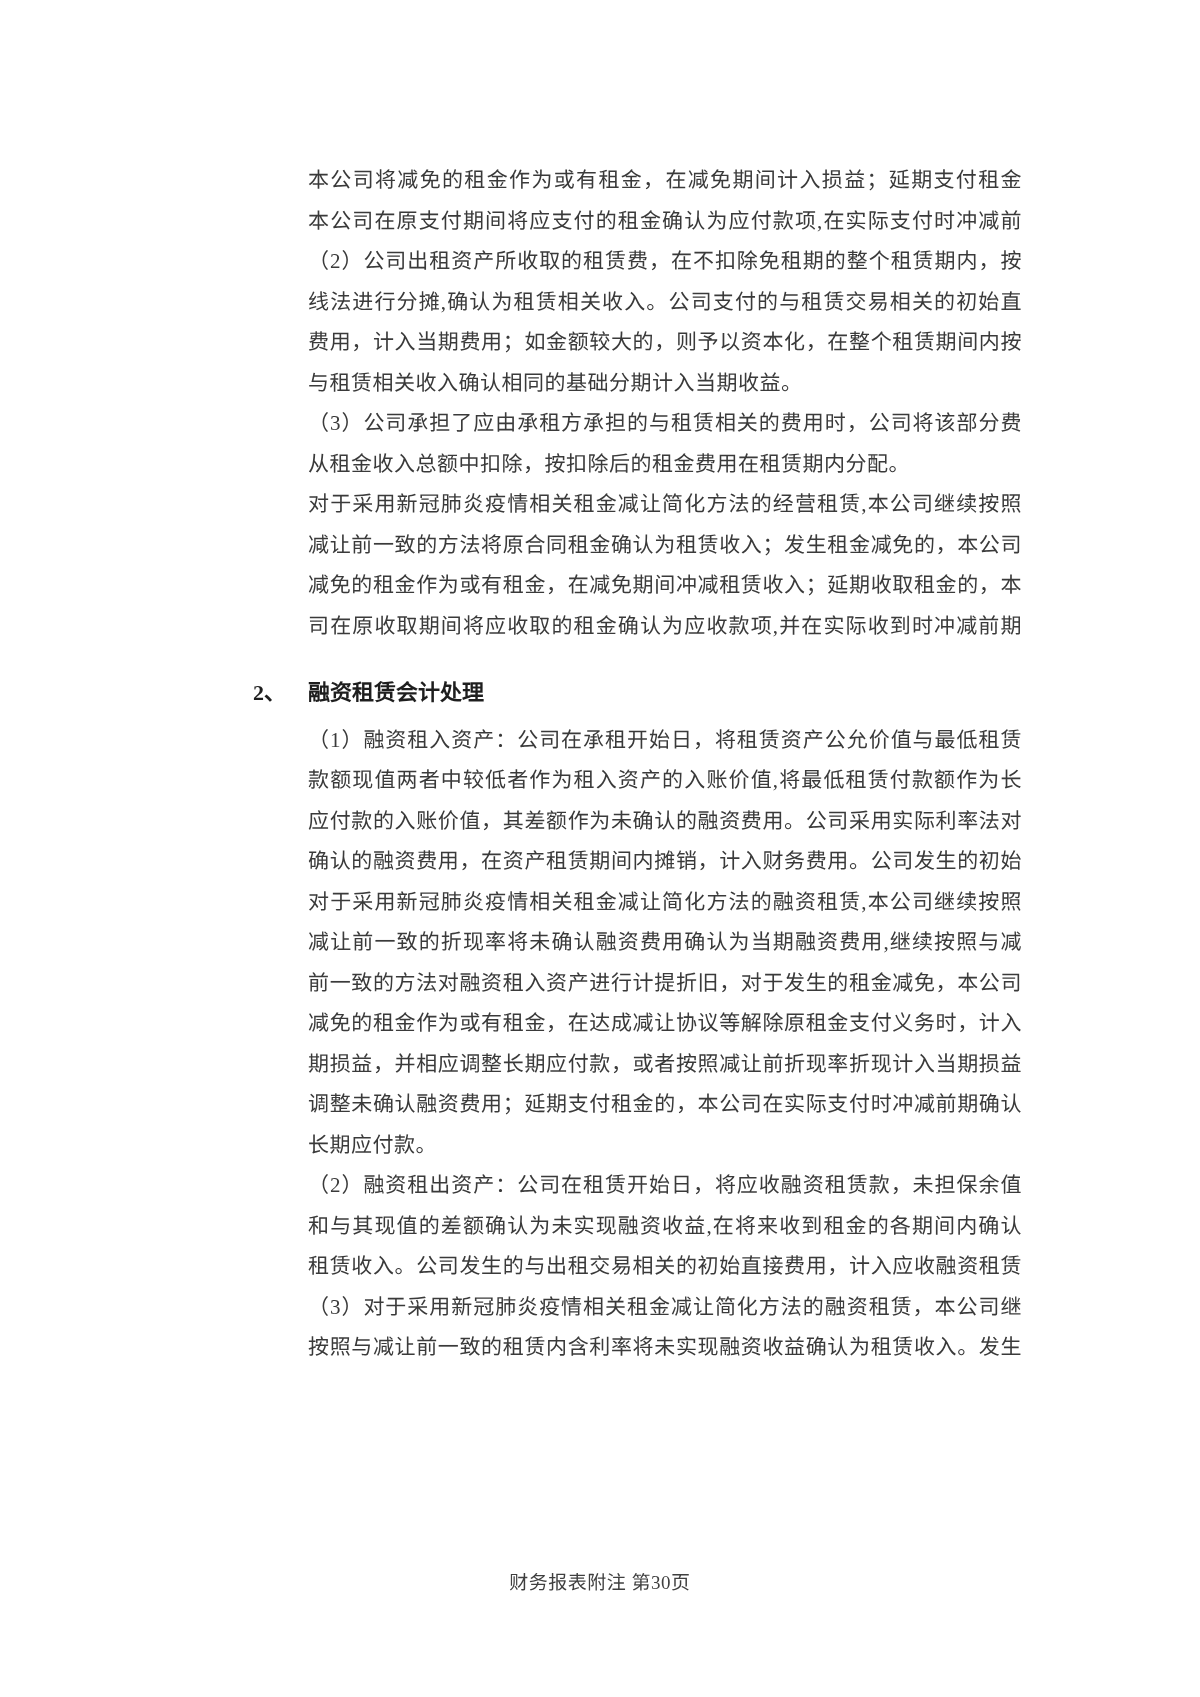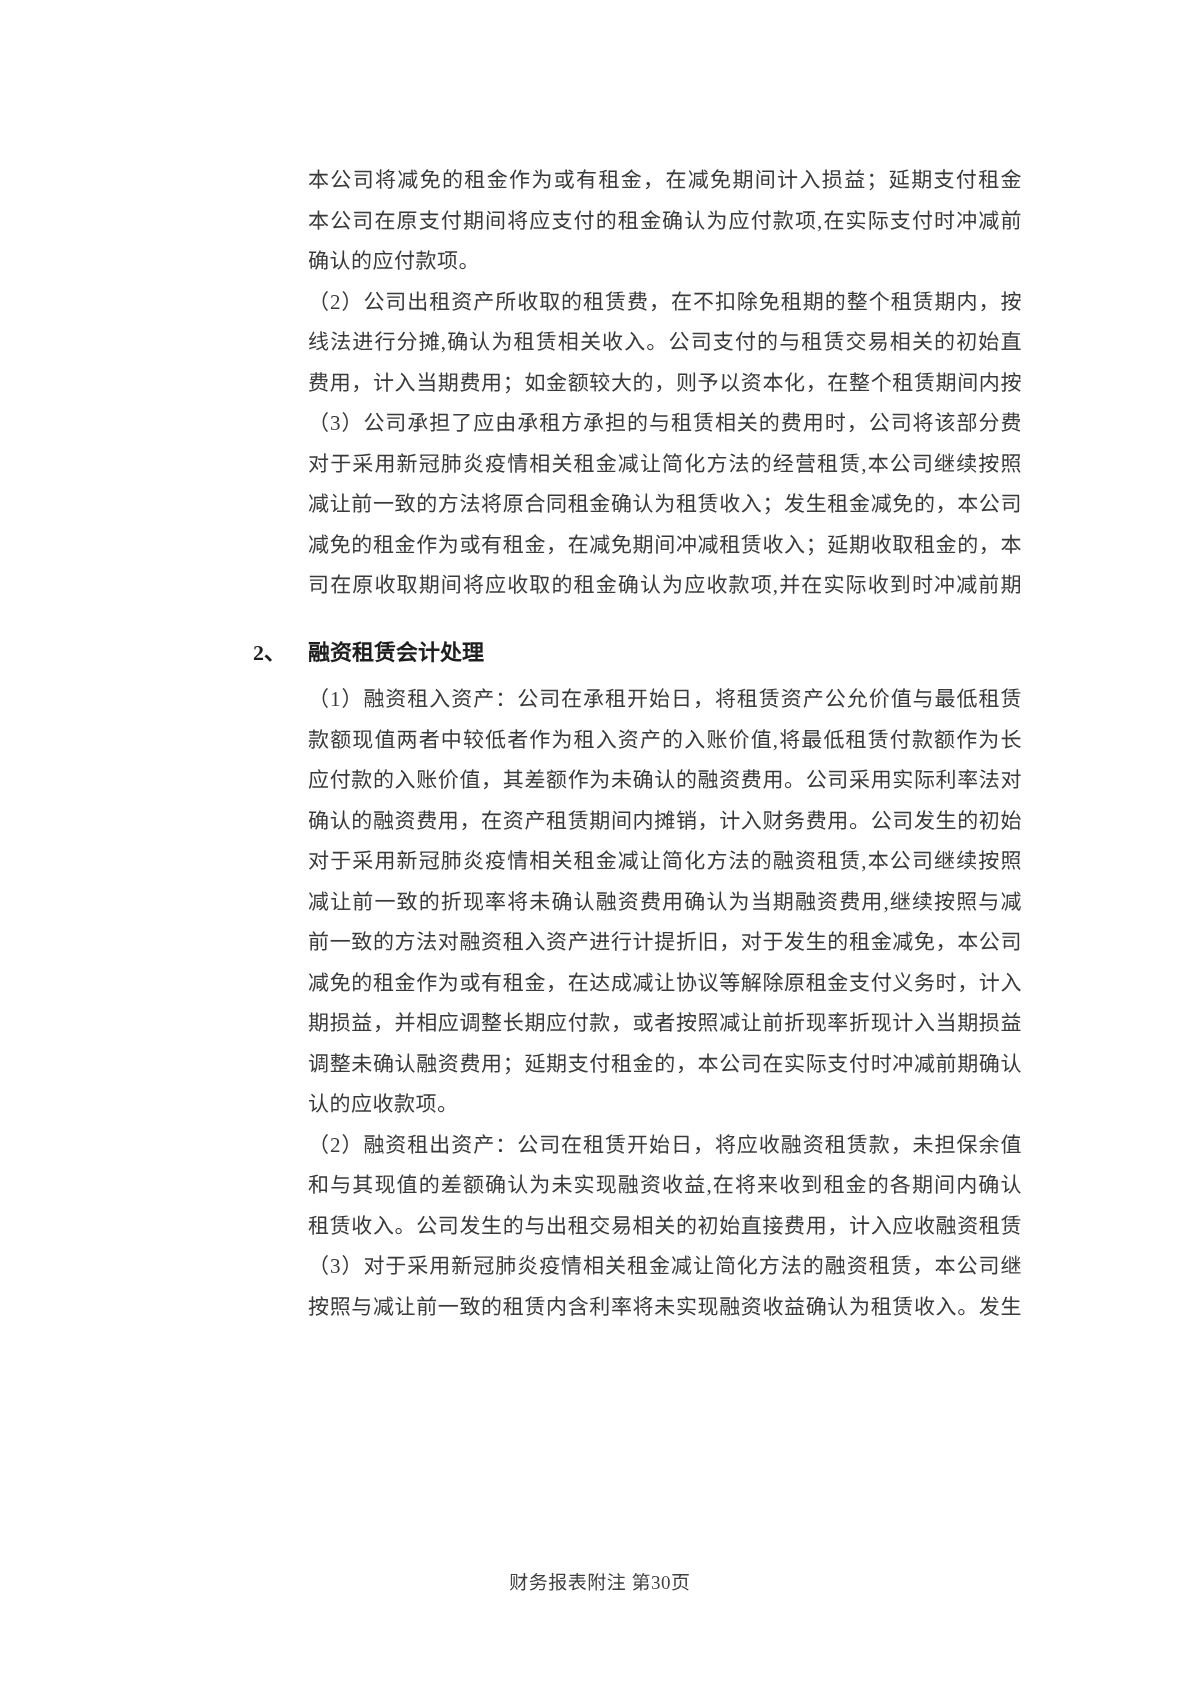--- a/index.html
+++ b/index.html
@@ -69,29 +69,30 @@
   }
 </style>
 </head>
 <body>
 
 <div class="page" style="background: rgb(255, 255, 255);">
   <div class="doc" id="doc" style="color: rgb(58, 58, 58);">
       <div class="para">
         <div class="line">本公司将减免的租金作为或有租金，在减免期间计入损益；延期支付租金的，</div>
         <div class="line">本公司在原支付期间将应支付的租金确认为应付款项,在实际支付时冲减前期</div>
-        <div class="line end">确认的应付款项。</div>
       </div>
       <div class="para">
         <div class="line">（2）公司出租资产所收取的租赁费，在不扣除免租期的整个租赁期内，按直</div>
         <div class="line">线法进行分摊,确认为租赁相关收入。公司支付的与租赁交易相关的初始直接</div>
         <div class="line">费用，计入当期费用；如金额较大的，则予以资本化，在整个租赁期间内按照</div>
+        <div class="line end">与租赁相关收入确认相同的基础分期计入当期收益。</div>
       </div>
       <div class="para">
         <div class="line">（3）公司承担了应由承租方承担的与租赁相关的费用时，公司将该部分费用</div>
+        <div class="line end">从租金收入总额中扣除，按扣除后的租金费用在租赁期内分配。</div>
       </div>
       <div class="para">
         <div class="line">对于采用新冠肺炎疫情相关租金减让简化方法的经营租赁,本公司继续按照与</div>
         <div class="line">减让前一致的方法将原合同租金确认为租赁收入；发生租金减免的，本公司将</div>
         <div class="line">减免的租金作为或有租金，在减免期间冲减租赁收入；延期收取租金的，本公</div>
         <div class="line">司在原收取期间将应收取的租金确认为应收款项,并在实际收到时冲减前期确</div>
       </div>
       <div class="heading" style="color: rgb(30, 30, 30);"><span class="hnum">2、</span><span class="htitle">融资租赁会计处理</span></div>
       <div class="para">
         <div class="line">（1）融资租入资产：公司在承租开始日，将租赁资产公允价值与最低租赁付</div>
@@ -99,21 +100,21 @@
         <div class="line">应付款的入账价值，其差额作为未确认的融资费用。公司采用实际利率法对未</div>
         <div class="line">确认的融资费用，在资产租赁期间内摊销，计入财务费用。公司发生的初始直</div>
       </div>
       <div class="para">
         <div class="line">对于采用新冠肺炎疫情相关租金减让简化方法的融资租赁,本公司继续按照与</div>
         <div class="line">减让前一致的折现率将未确认融资费用确认为当期融资费用,继续按照与减让</div>
         <div class="line">前一致的方法对融资租入资产进行计提折旧，对于发生的租金减免，本公司将</div>
         <div class="line">减免的租金作为或有租金，在达成减让协议等解除原租金支付义务时，计入当</div>
         <div class="line">期损益，并相应调整长期应付款，或者按照减让前折现率折现计入当期损益并</div>
         <div class="line">调整未确认融资费用；延期支付租金的，本公司在实际支付时冲减前期确认的</div>
-        <div class="line end">认的应收款项。</div>
+        <div class="line end">长期应付款。</div>
       </div>
       <div class="para">
         <div class="line">（2）融资租出资产：公司在租赁开始日，将应收融资租赁款，未担保余值之</div>
         <div class="line">和与其现值的差额确认为未实现融资收益,在将来收到租金的各期间内确认为</div>
         <div class="line">租赁收入。公司发生的与出租交易相关的初始直接费用，计入应收融资租赁款</div>
       </div>
       <div class="para">
         <div class="line">（3）对于采用新冠肺炎疫情相关租金减让简化方法的融资租赁，本公司继续</div>
         <div class="line">按照与减让前一致的租赁内含利率将未实现融资收益确认为租赁收入。发生租</div>
       </div>

